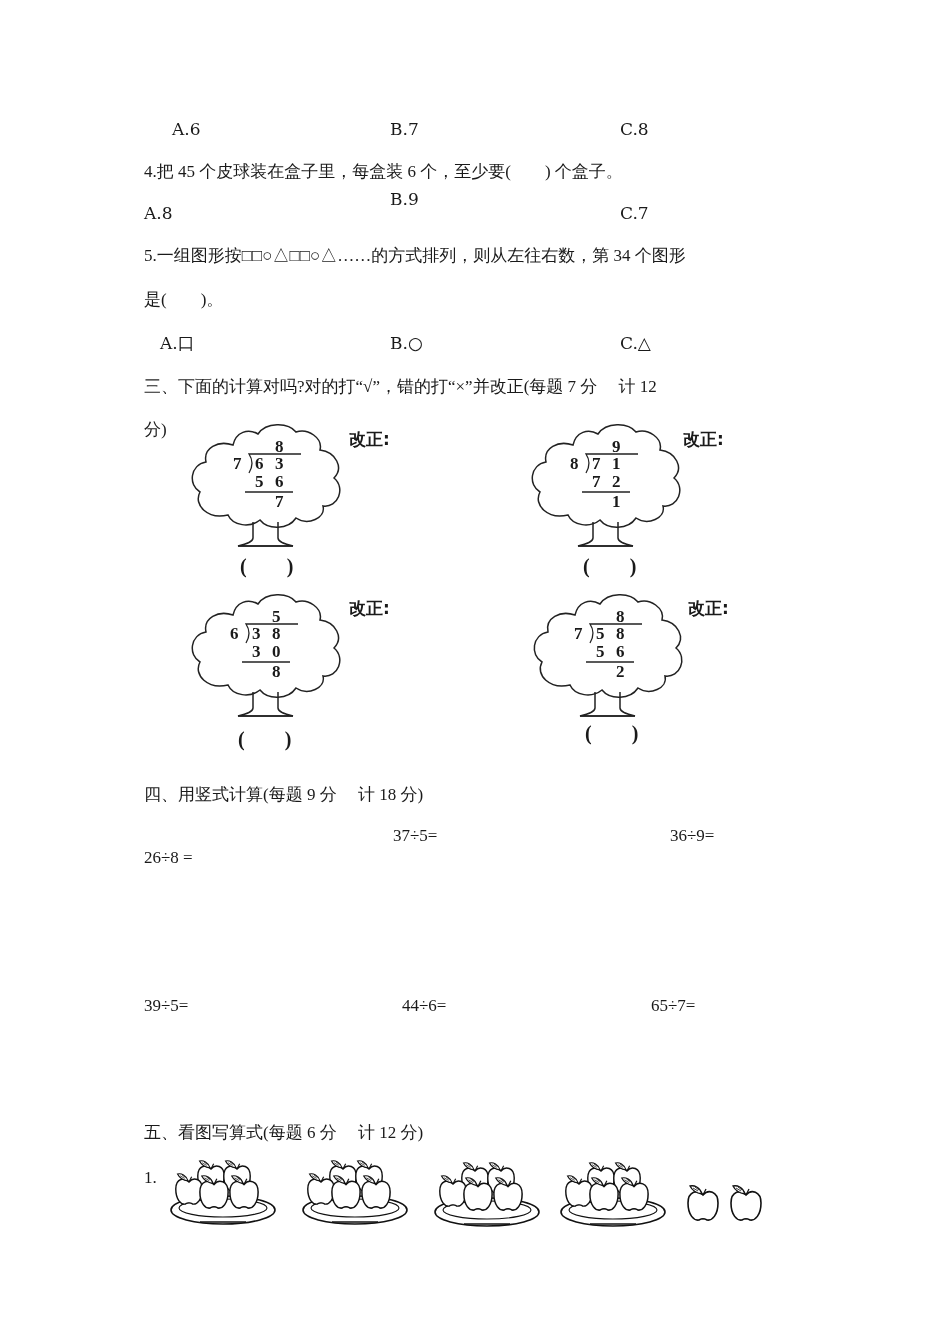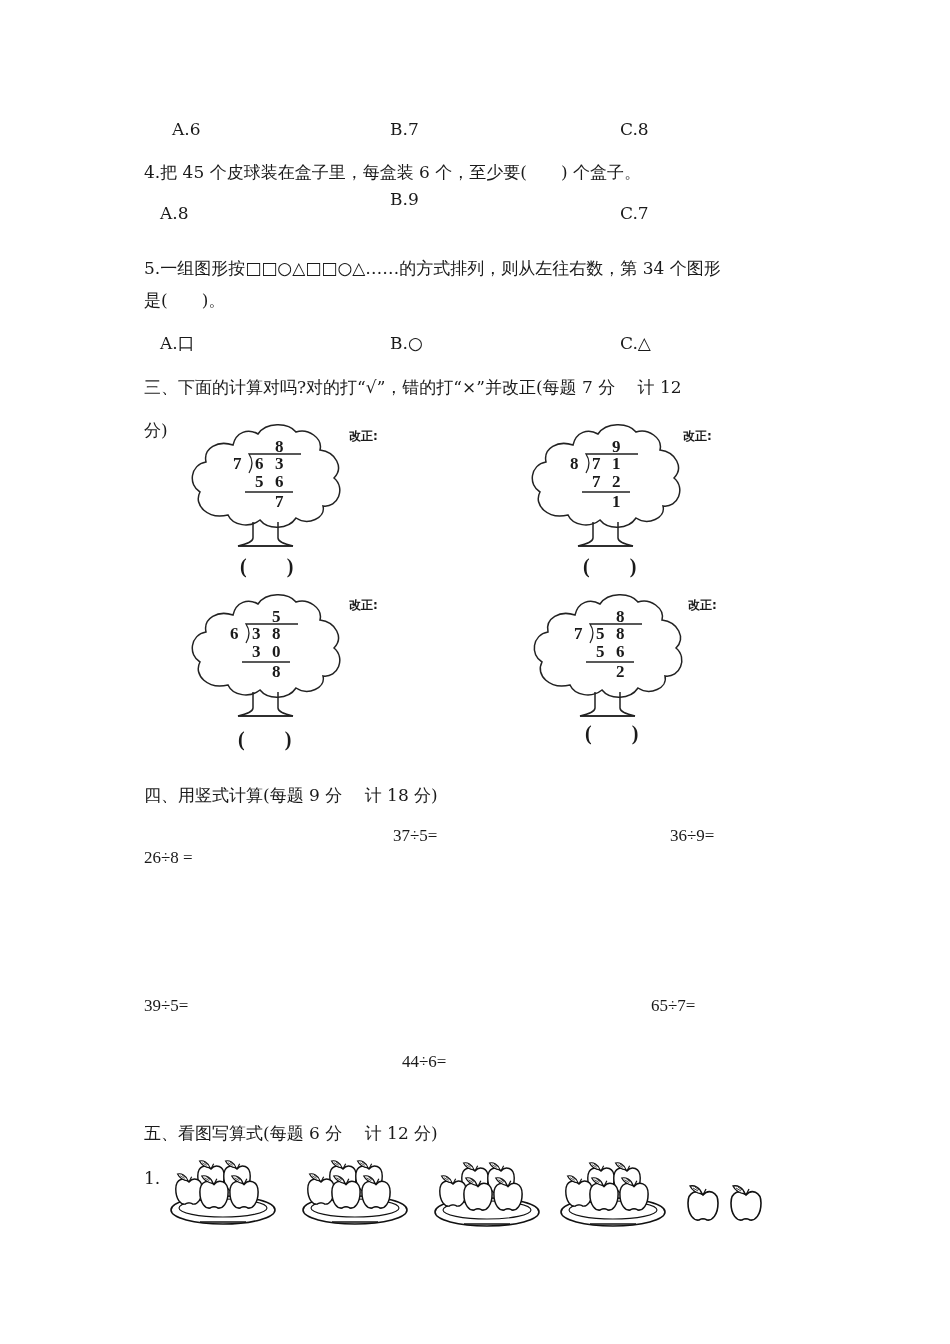--- a/index.html
+++ b/index.html
@@ -1,41 +1,41 @@
 <!DOCTYPE html>
 <html><head>
 <meta charset="utf-8">
 <style>
   html, body { margin:0; padding:0; background:#ffffff; }
   body { width:950px; height:1344px; position:relative; overflow:hidden;
          font-family:"DejaVu Serif", "Liberation Serif", serif; color:#1a1a1a; }
-  .line { position:absolute; font-size:17px; white-space:nowrap; line-height:22px; }
+  .line { position:absolute; font-size:17px; white-space:nowrap; line-height:22px;font-family:Liberation Serif, serif; }
   .opt { position:absolute; font-size:17px; white-space:nowrap; line-height:22px; }
   .tree { position:absolute; width:170px; height:180px; }
   .tree svg { position:absolute; left:0; top:0; }
   .div-box { position:absolute; font-family:"Liberation Serif", serif; font-weight:bold; font-size:17px; line-height:17px; }
   .div-box span { position:absolute; }
-  .fix-label { position:absolute; font-family:"DejaVu Sans", "Liberation Sans", sans-serif; font-weight:bold; font-size:12px; }
+  .fix-label { position:absolute; font-family:"DejaVu Sans", "Liberation Sans", sans-serif; font-weight:bold; font-size:17px; }
   .paren { position:absolute; font-family:"Liberation Serif", serif; font-weight:bold; font-size:20px; }
   .calc { position:absolute; font-size:17px; font-family:"Liberation Serif", serif; }
   .apples { position:absolute; }
 </style>
 </head>
 <body>
 
 <div class="opt" style="left:172px;top:118px">A.6</div>
 <div class="opt" style="left:390px;top:118px">B.7</div>
 <div class="opt" style="left:620px;top:118px">C.8</div>
 
 <div class="line" style="left:144px;top:161px">4.把 45 个皮球装在盒子里，每盒装 6 个，至少要(　　) 个盒子。</div>
-<div class="opt" style="left:160px;top:202px">A.8</div>
+<div class="opt" style="left:144px;top:202px">A.8</div>
 <div class="opt" style="left:390px;top:188px">B.9</div>
 <div class="opt" style="left:620px;top:202px">C.7</div>
 
-<div class="line" style="left:144px;top:257px">5.一组图形按□□○△□□○△……的方式排列，则从左往右数，第 34 个图形</div>
+<div class="line" style="left:144px;top:245px">5.一组图形按□□○△□□○△……的方式排列，则从左往右数，第 34 个图形</div>
 <div class="line" style="left:144px;top:289px">是(　　)。</div>
 <div class="opt" style="left:160px;top:332px">A.口</div>
 <div class="opt" style="left:390px;top:332px">B.○</div>
 <div class="opt" style="left:620px;top:332px">C.△</div>
 
 <div class="line" style="left:144px;top:376px">三、下面的计算对吗?对的打“√”，错的打“×”并改正(每题 7 分　 计 12</div>
 <div class="line" style="left:144px;top:419px">分)</div>
 
 <svg width="0" height="0" style="position:absolute">
   <defs>
@@ -137,21 +137,21 @@
   </div>
   <div class="paren" style="left:55px;top:130px">(　　)</div>
 </div>
 <div class="fix-label" style="left:688px;top:597px">改正:</div>
 
 <div class="line" style="left:144px;top:784px">四、用竖式计算(每题 9 分　 计 18 分)</div>
 <div class="calc" style="left:144px;top:848px">26÷8 =</div>
 <div class="calc" style="left:393px;top:826px">37÷5=</div>
 <div class="calc" style="left:670px;top:826px">36÷9=</div>
 <div class="calc" style="left:144px;top:996px">39÷5=</div>
-<div class="calc" style="left:402px;top:1052px">44÷6=</div>
+<div class="calc" style="left:402px;top:996px">44÷6=</div>
 <div class="calc" style="left:651px;top:996px">65÷7=</div>
 
 <div class="line" style="left:144px;top:1122px">五、看图写算式(每题 6 分　 计 12 分)</div>
 <div class="line" style="left:144px;top:1167px">1.</div>
 
 <svg width="0" height="0" style="position:absolute">
   <defs>
     <symbol id="apple-sym" viewBox="0 0 34 40">
       <path d="M17,12 C12,6 2,8 2,20 C2,32 8,38 13,37 C15,36 16,35 17,36 C18,35 19,36 21,37 C26,38 32,32 32,20 C32,8 22,6 17,12 Z" fill="#fff" stroke="#111" stroke-width="1.6"></path>
       <path d="M16,11 C14,4 8,2 4,3 C6,7 10,10 16,11 Z" fill="#fff" stroke="#111" stroke-width="1.3"></path>

